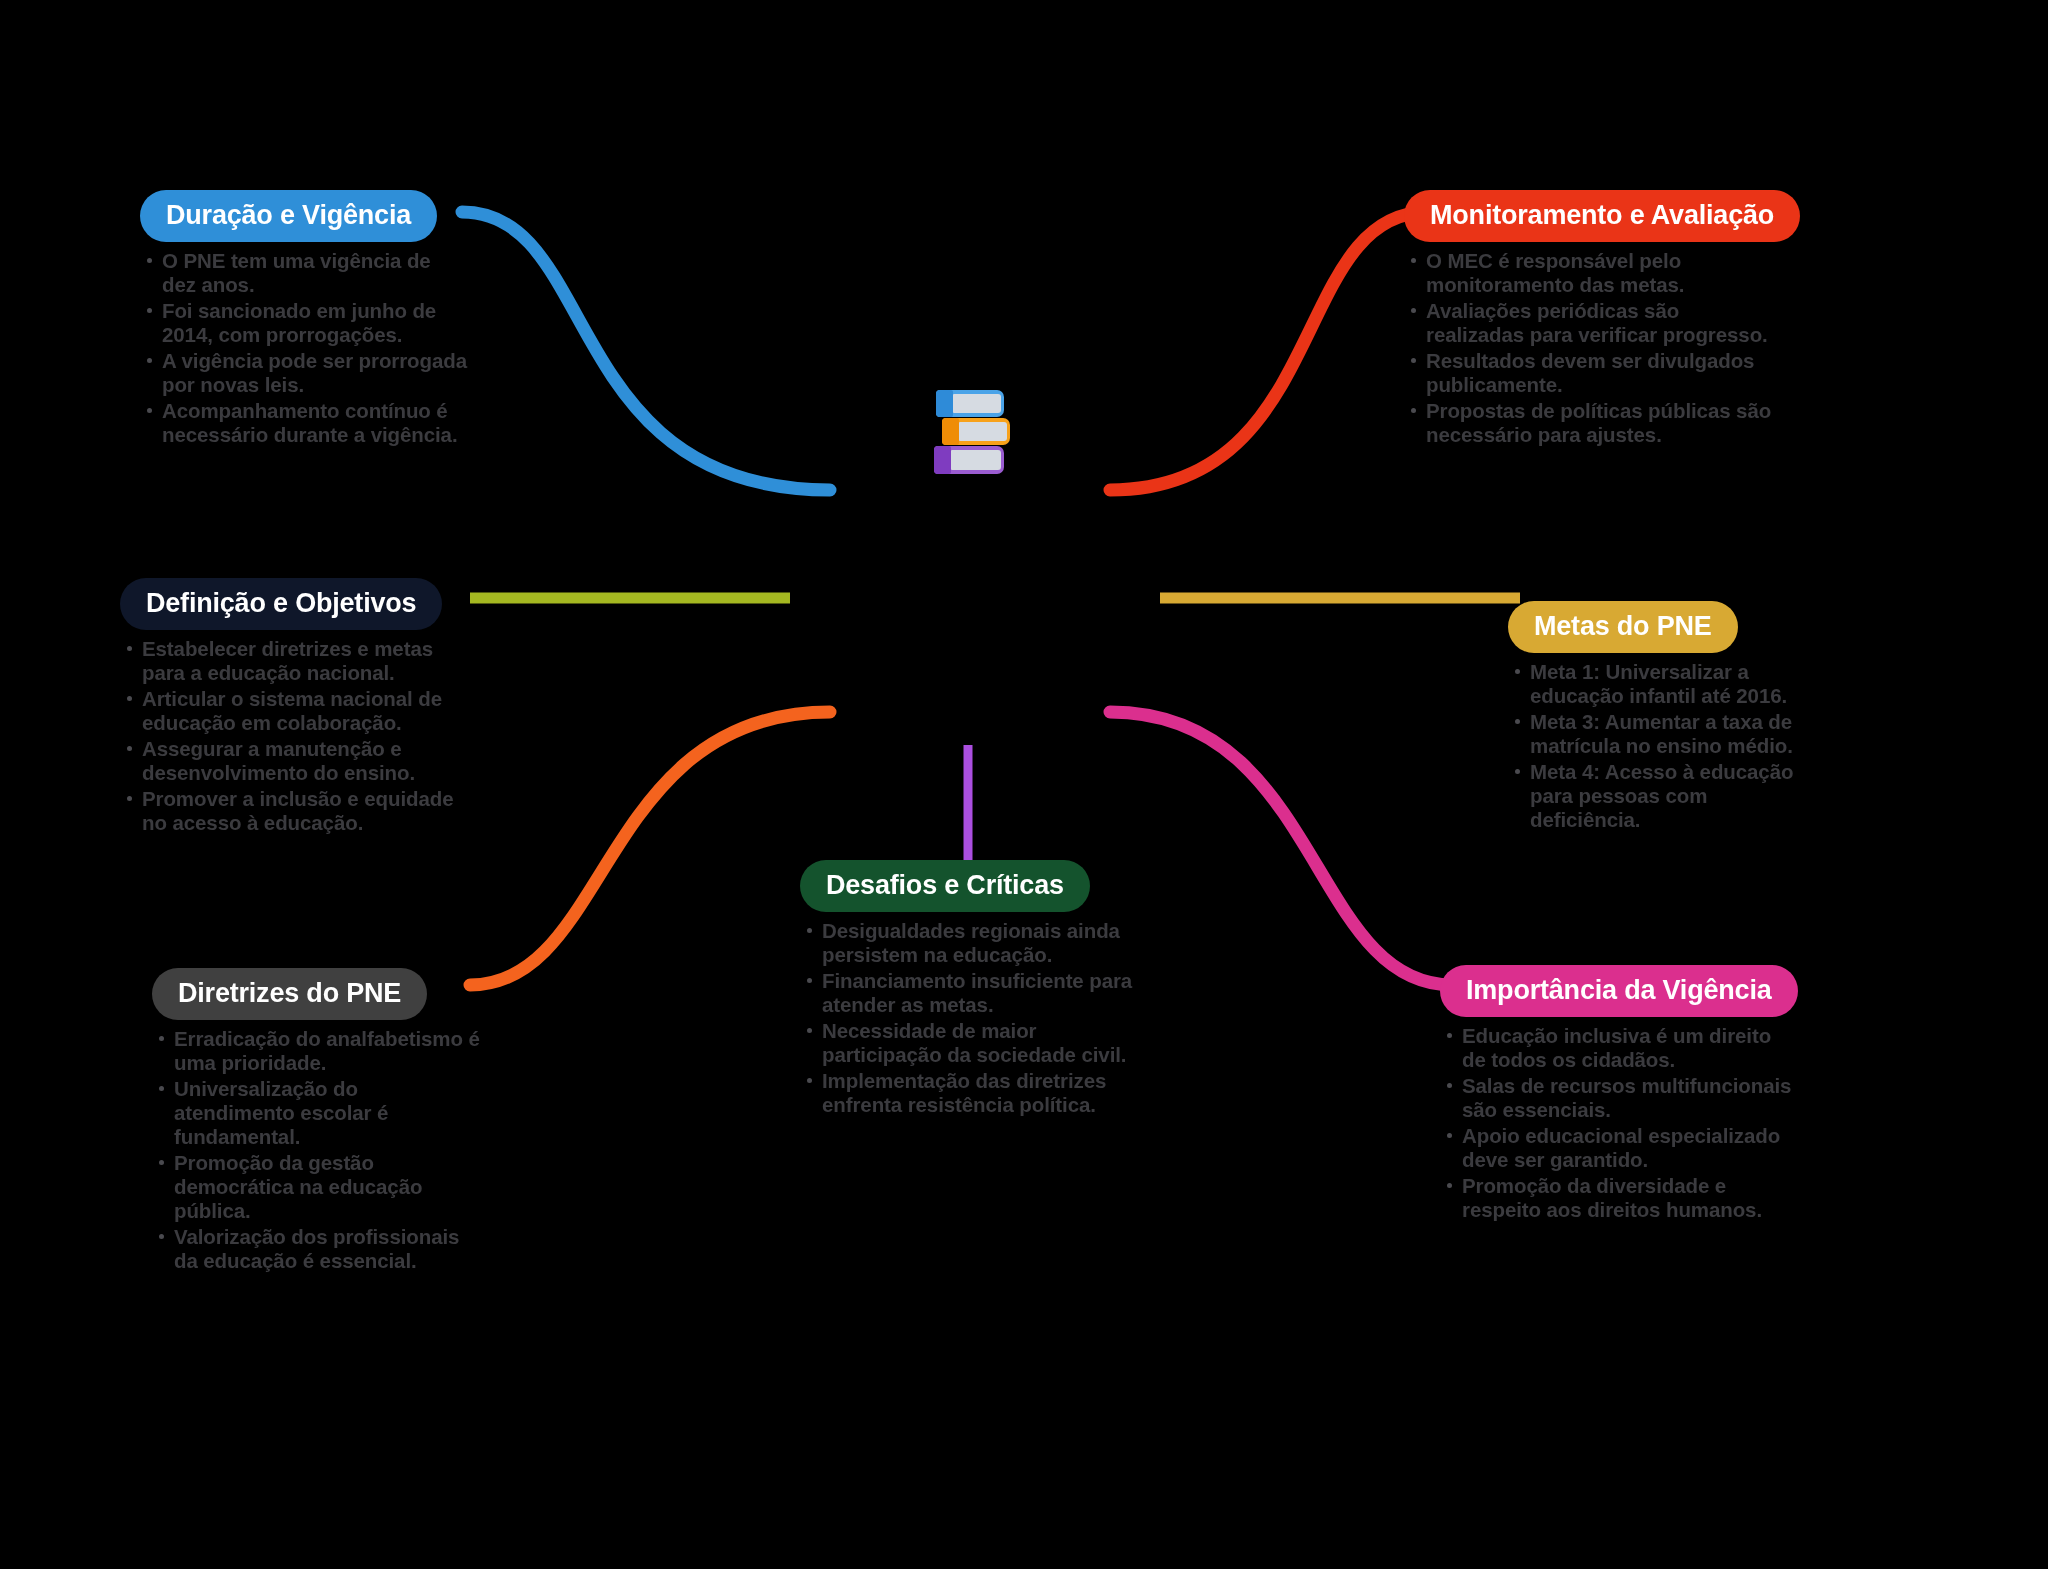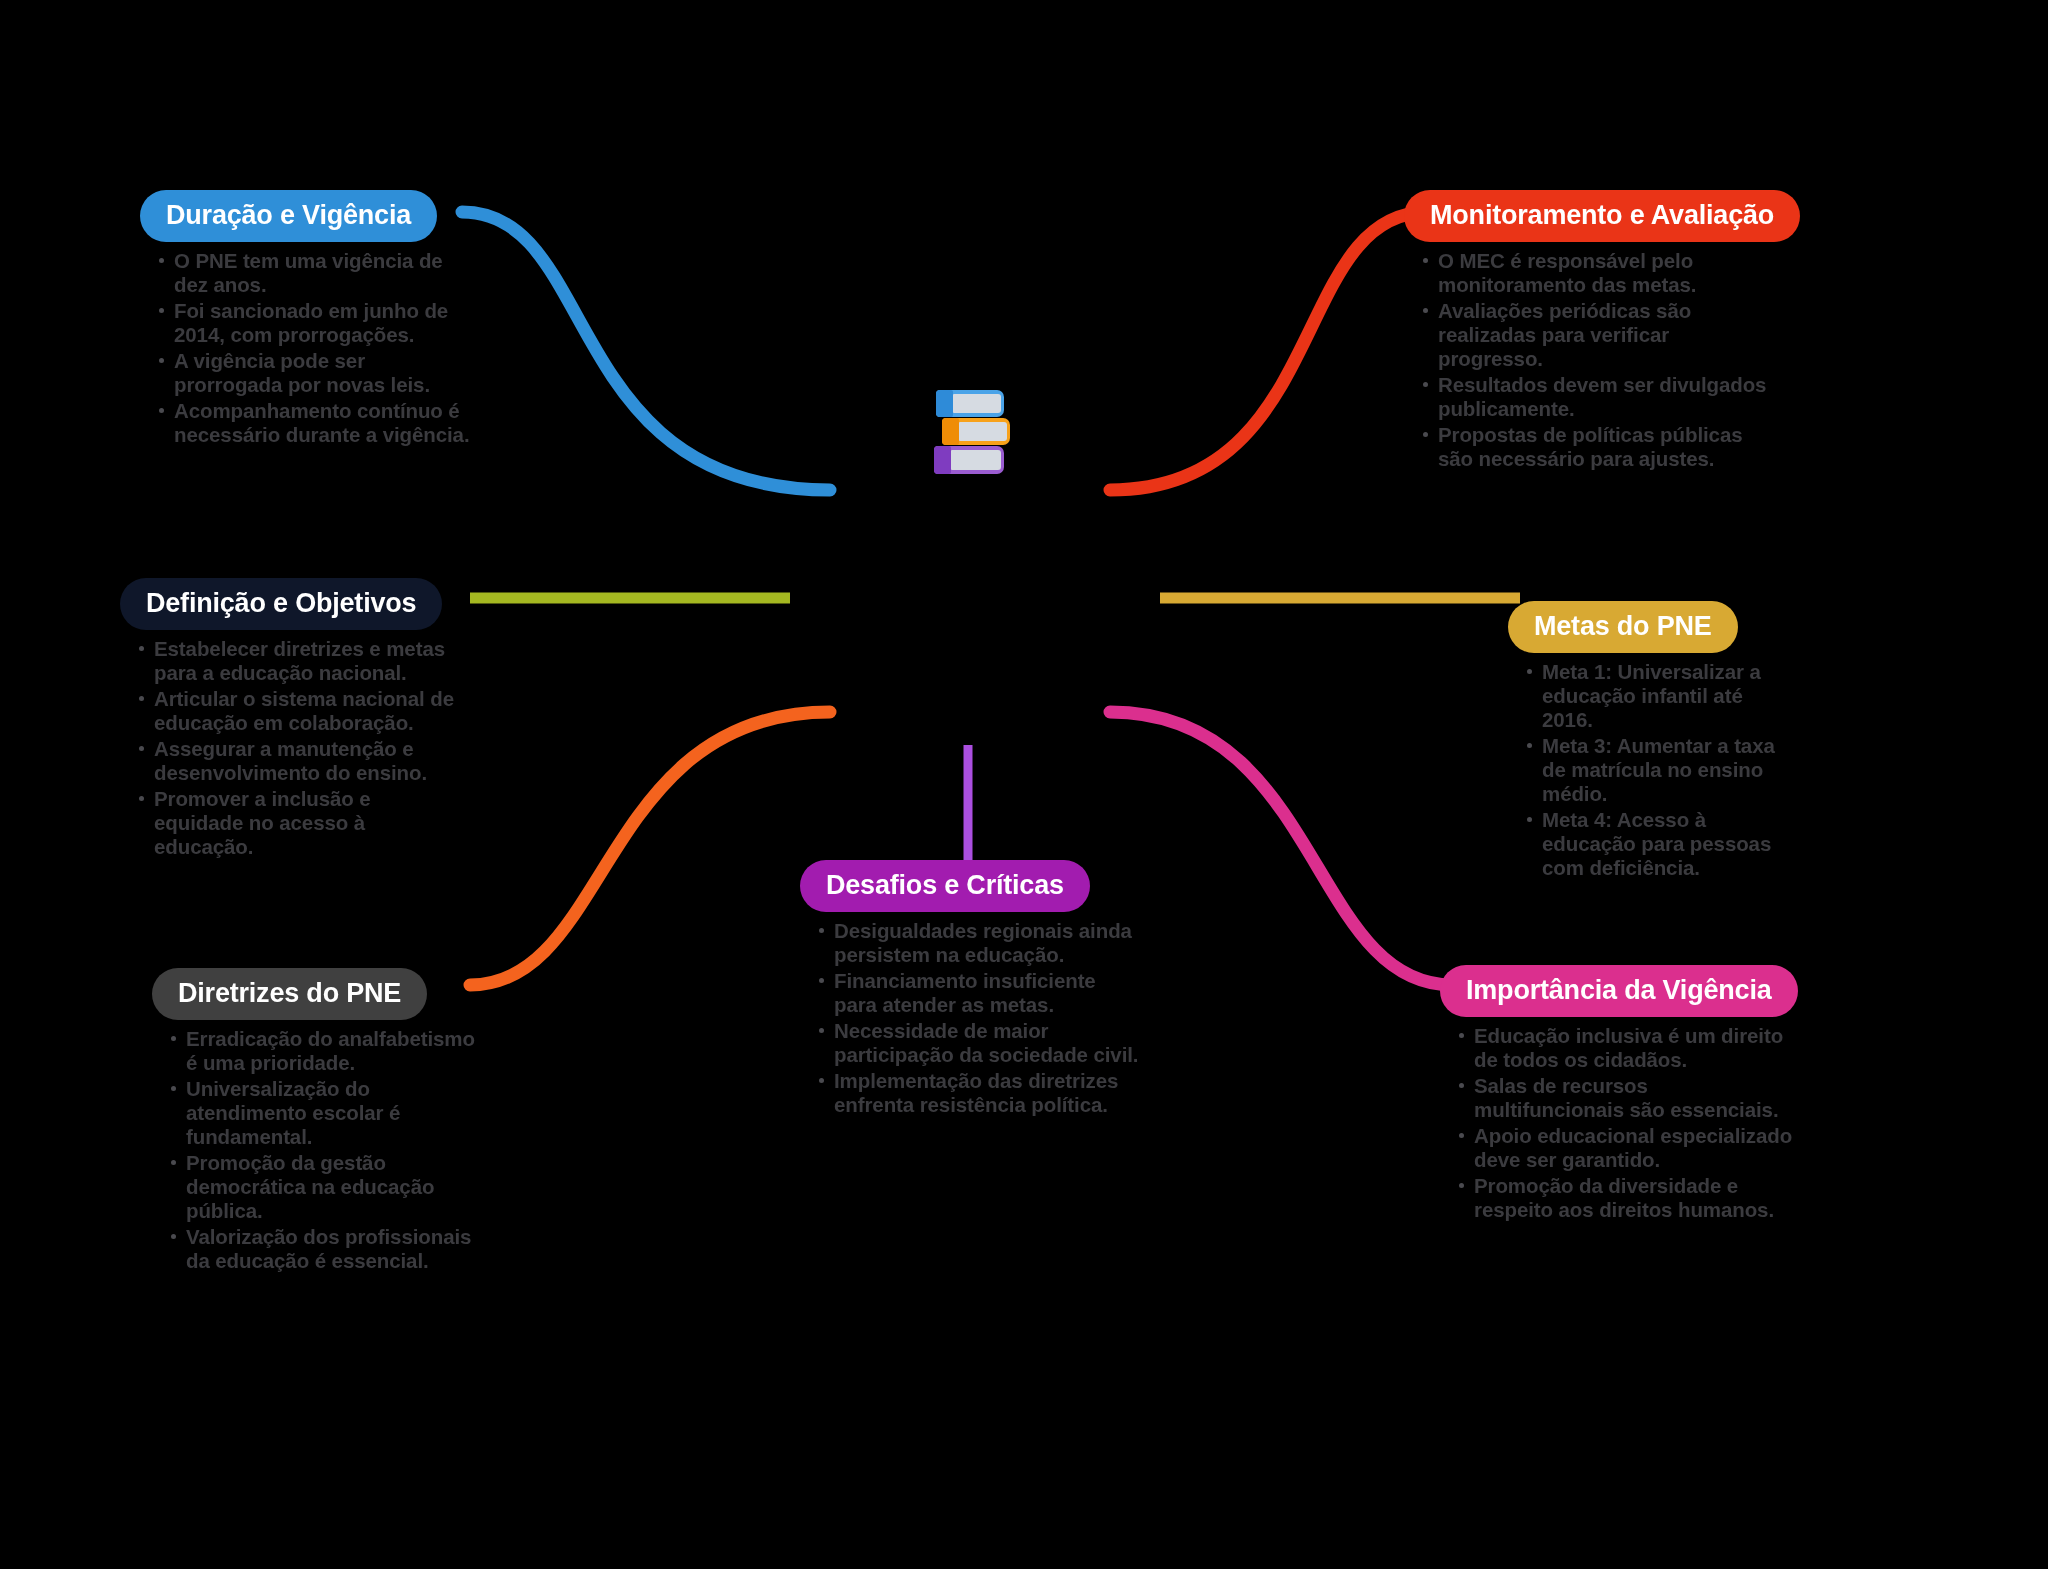--- a/index.html
+++ b/index.html
@@ -74,21 +74,21 @@
     padding: 10px 26px 12px 26px;
     color: #ffffff;
     font-weight: bold;
     font-size: 27px;
     line-height: 1.12;
     letter-spacing: -0.2px;
     white-space: nowrap;
   }
   .node-list {
     list-style: none;
-    margin: 7px 0 0 12px;
+    margin: 7px 0 0 0;
     padding: 0;
   }
   .node-list li {
     position: relative;
     color: #3b3b3f;
     font-size: 20.5px;
     line-height: 1.17;
     font-weight: bold;
     padding-left: 22px;
     margin-bottom: 2px;
@@ -198,21 +198,21 @@
     <div class="node-header" style="background: #404040;">Diretrizes do PNE</div>
     <ul class="node-list">
       <li>Erradicação do analfabetismo é uma prioridade.</li>
       <li>Universalização do atendimento escolar é fundamental.</li>
       <li>Promoção da gestão democrática na educação pública.</li>
       <li>Valorização dos profissionais da educação é essencial.</li>
     </ul>
   </div>
 
   <div class="node" id="node-desafios">
-    <div class="node-header" style="background: #a21caf;">Desafios e Críticas</div>
+    <div class="node-header" style="background: #14532d;">Desafios e Críticas</div>
     <ul class="node-list">
       <li>Desigualdades regionais ainda persistem na educação.</li>
       <li>Financiamento insuficiente para atender as metas.</li>
       <li>Necessidade de maior participação da sociedade civil.</li>
       <li>Implementação das diretrizes enfrenta resistência política.</li>
     </ul>
   </div>
 
   <div class="node" id="node-inclusao">
     <div class="node-header" style="background: rgb(219, 47, 142);">Importância da Vigência</div>

